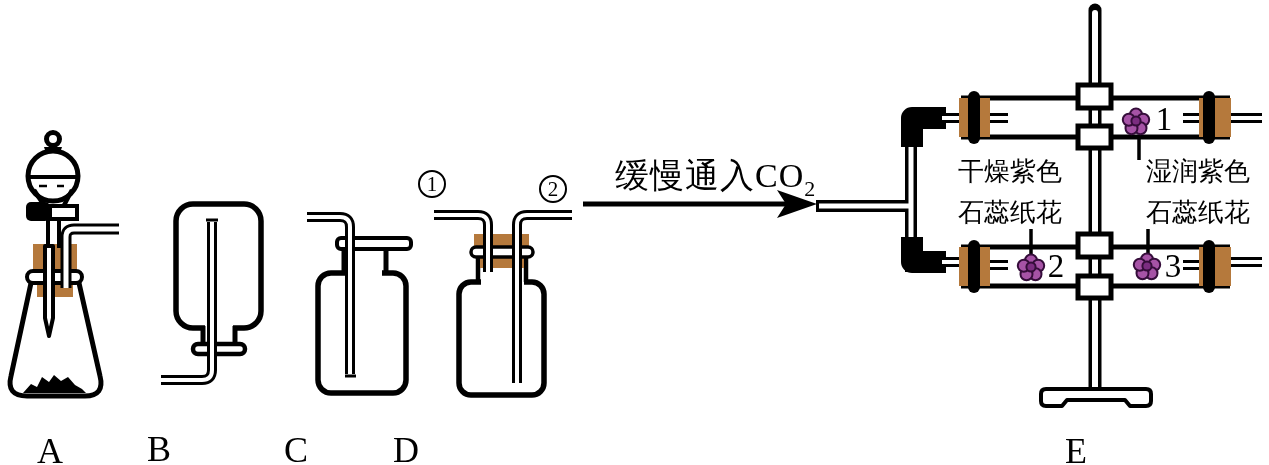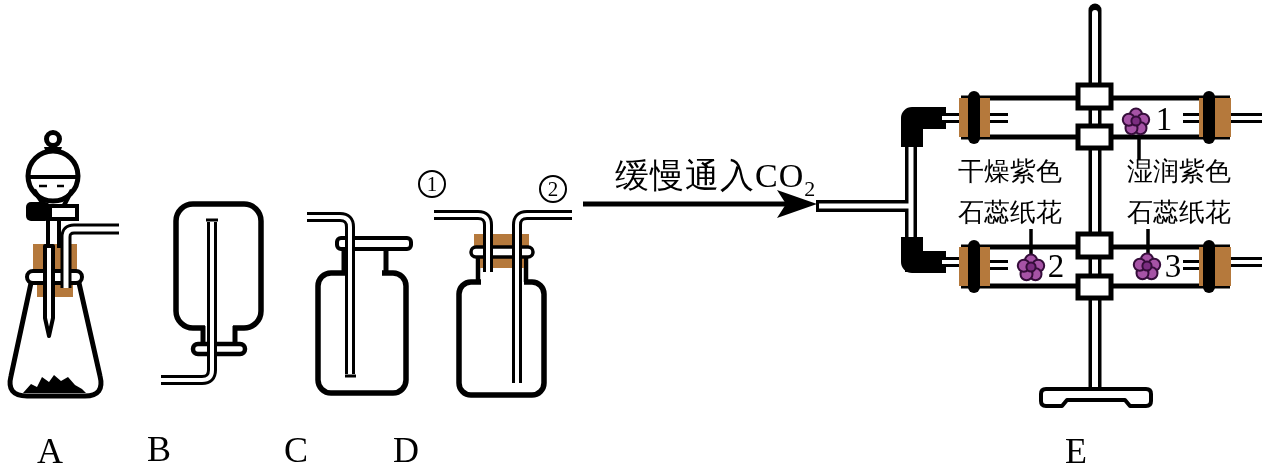--- a/index.html
+++ b/index.html
@@ -199,21 +199,21 @@
   </div>
 
   <div class="lbl arrow-label" style="left:585px;top:153px;">
     <span>缓慢通入CO</span><span class="sub">2</span>
   </div>
 
   <div class="lbl e-note" style="left:939px;top:151px;">
     <div>干燥紫色</div>
     <div>石蕊纸花</div>
   </div>
-  <div class="lbl e-note" style="left:1108px;top:151px;">
+  <div class="lbl e-note" style="left:1108px;top:151px;text-align:right;">
     <div>湿润紫色</div>
     <div>石蕊纸花</div>
   </div>
 
   <div class="lbl flower-num" style="left:1150px;top:101px;">1</div>
   <div class="lbl flower-num" style="left:1042px;top:248px;">2</div>
   <div class="lbl flower-num" style="left:1159px;top:248px;">3</div>
 
 </div>
 

